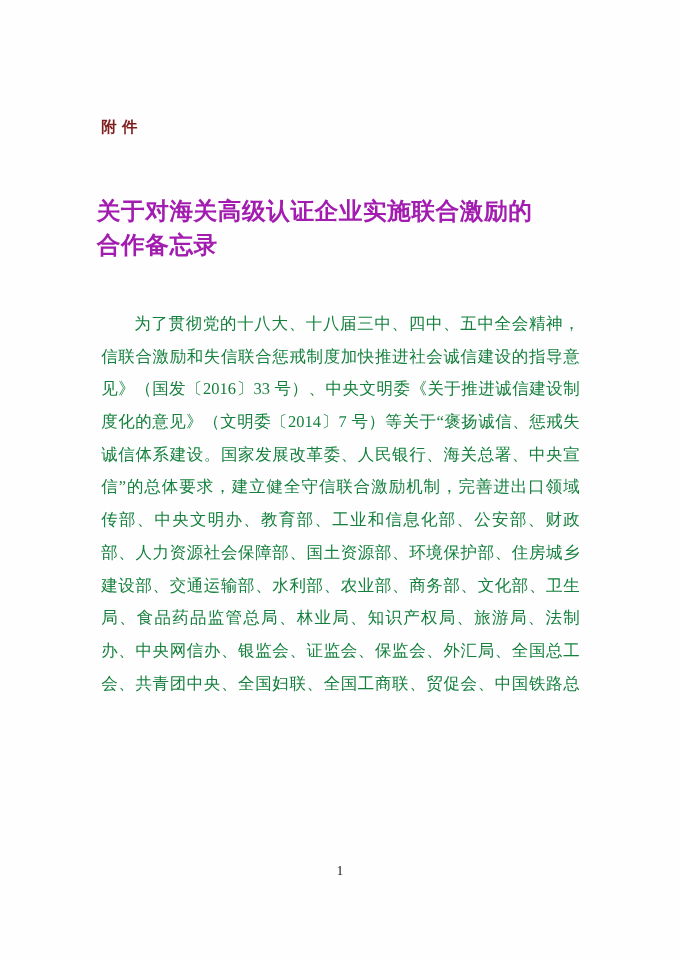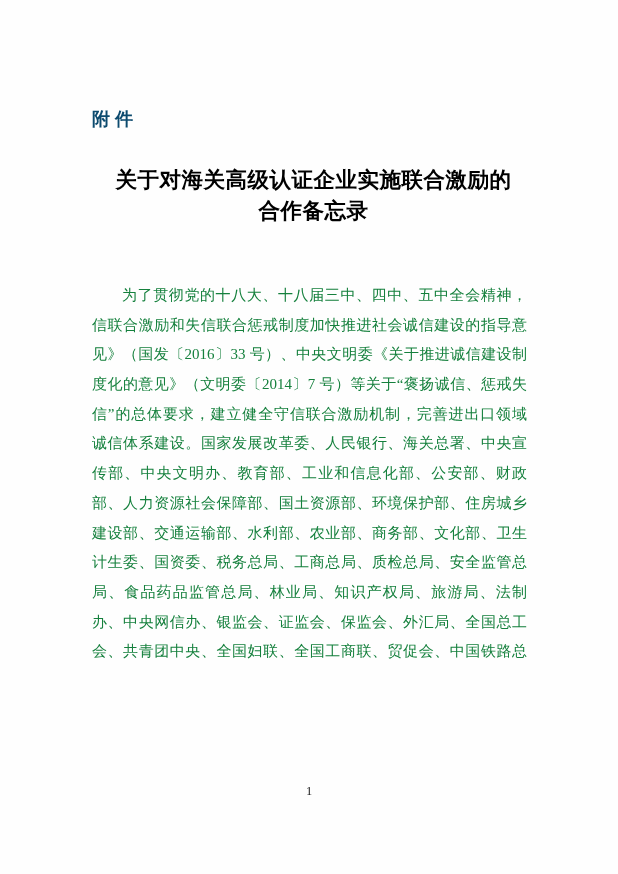--- a/index.html
+++ b/index.html
@@ -22,37 +22,36 @@
     height: 874px;
     background: #fefefe;
     color: #1b1b1b;
   }
   .attachment-label {
     position: absolute;
     left: 92px;
     top: 107px;
     font-family: Liberation Mono, monospace;
     font-weight: bold;
-    font-size: 18px;
+    font-size: 14px;
     letter-spacing: 5px;
-    color: #0c4a6e;
+    color: #7f1d1d;
   }
   .doc-title {
     position: absolute;
     left: 72px;
     top: 161px;
     width: 475px;
-    margin: 4px;
-    text-align: center;
+    margin: 16px;
     font-family: "Liberation Sans", "DejaVu Sans", sans-serif;
     font-weight: bold;
     font-size: 21.5px;
     line-height: 31px;
     letter-spacing: 0.5px;
-    color: #000000;
+    color: #a21caf;
   }
   .doc-title .title-line {
     display: block;
   }
   .doc-body {
     position: absolute;
     left: 92px;
     top: 281px;
     width: 435px;
     font-size: 15px;
@@ -91,26 +90,25 @@
   <h1 class="doc-title">
     <span class="title-line">关于对海关高级认证企业实施联合激励的</span>
     <span class="title-line">合作备忘录</span>
   </h1>
 
   <div class="doc-body">
     <p class="body-line indent">为了贯彻党的十八大、十八届三中、四中、五中全会精神，</p>
     <p class="body-line">信联合激励和失信联合惩戒制度加快推进社会诚信建设的指导意</p>
     <p class="body-line">见》（国发〔2016〕33 号）、中央文明委《关于推进诚信建设制</p>
     <p class="body-line">度化的意见》（文明委〔2014〕7 号）等关于“褒扬诚信、惩戒失</p>
+    <p class="body-line">诚信体系建设。国家发展改革委、人民银行、海关总署、中央宣</p>
     <p class="body-line">信”的总体要求，建立健全守信联合激励机制，完善进出口领域</p>
-    <p class="body-line">诚信体系建设。国家发展改革委、人民银行、海关总署、中央宣</p>
     <p class="body-line">传部、中央文明办、教育部、工业和信息化部、公安部、财政</p>
     <p class="body-line">部、人力资源社会保障部、国土资源部、环境保护部、住房城乡</p>
     <p class="body-line">建设部、交通运输部、水利部、农业部、商务部、文化部、卫生</p>
-    <p class="body-line">计生委、国资委、税务总局、工商总局、质检总局、安全监管总</p>
     <p class="body-line">局、食品药品监管总局、林业局、知识产权局、旅游局、法制</p>
     <p class="body-line">办、中央网信办、银监会、证监会、保监会、外汇局、全国总工</p>
     <p class="body-line">会、共青团中央、全国妇联、全国工商联、贸促会、中国铁路总</p>
   </div>
 
   <div class="page-number">1</div>
 
 </div>
 
 </body></html>

